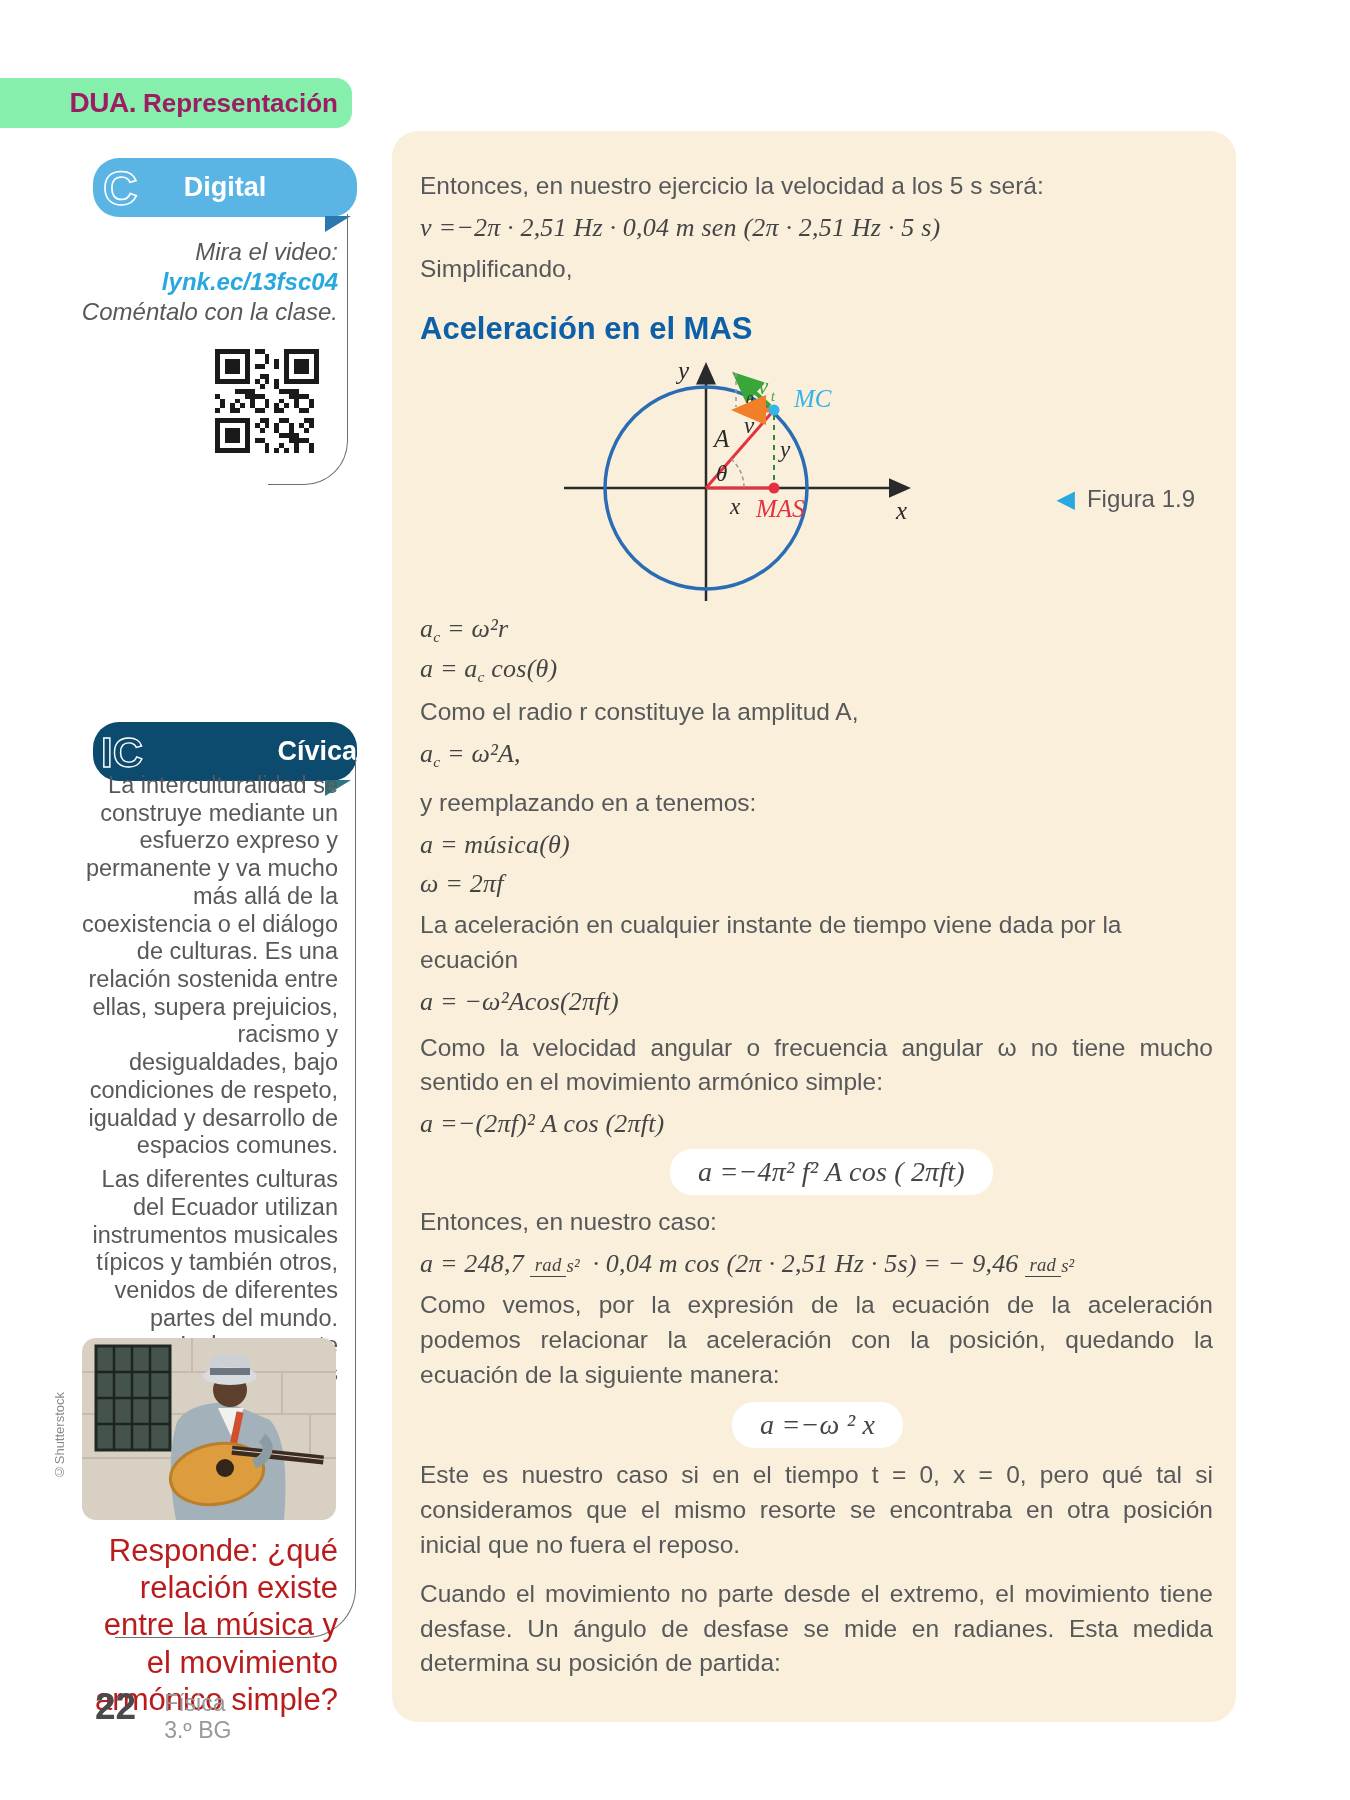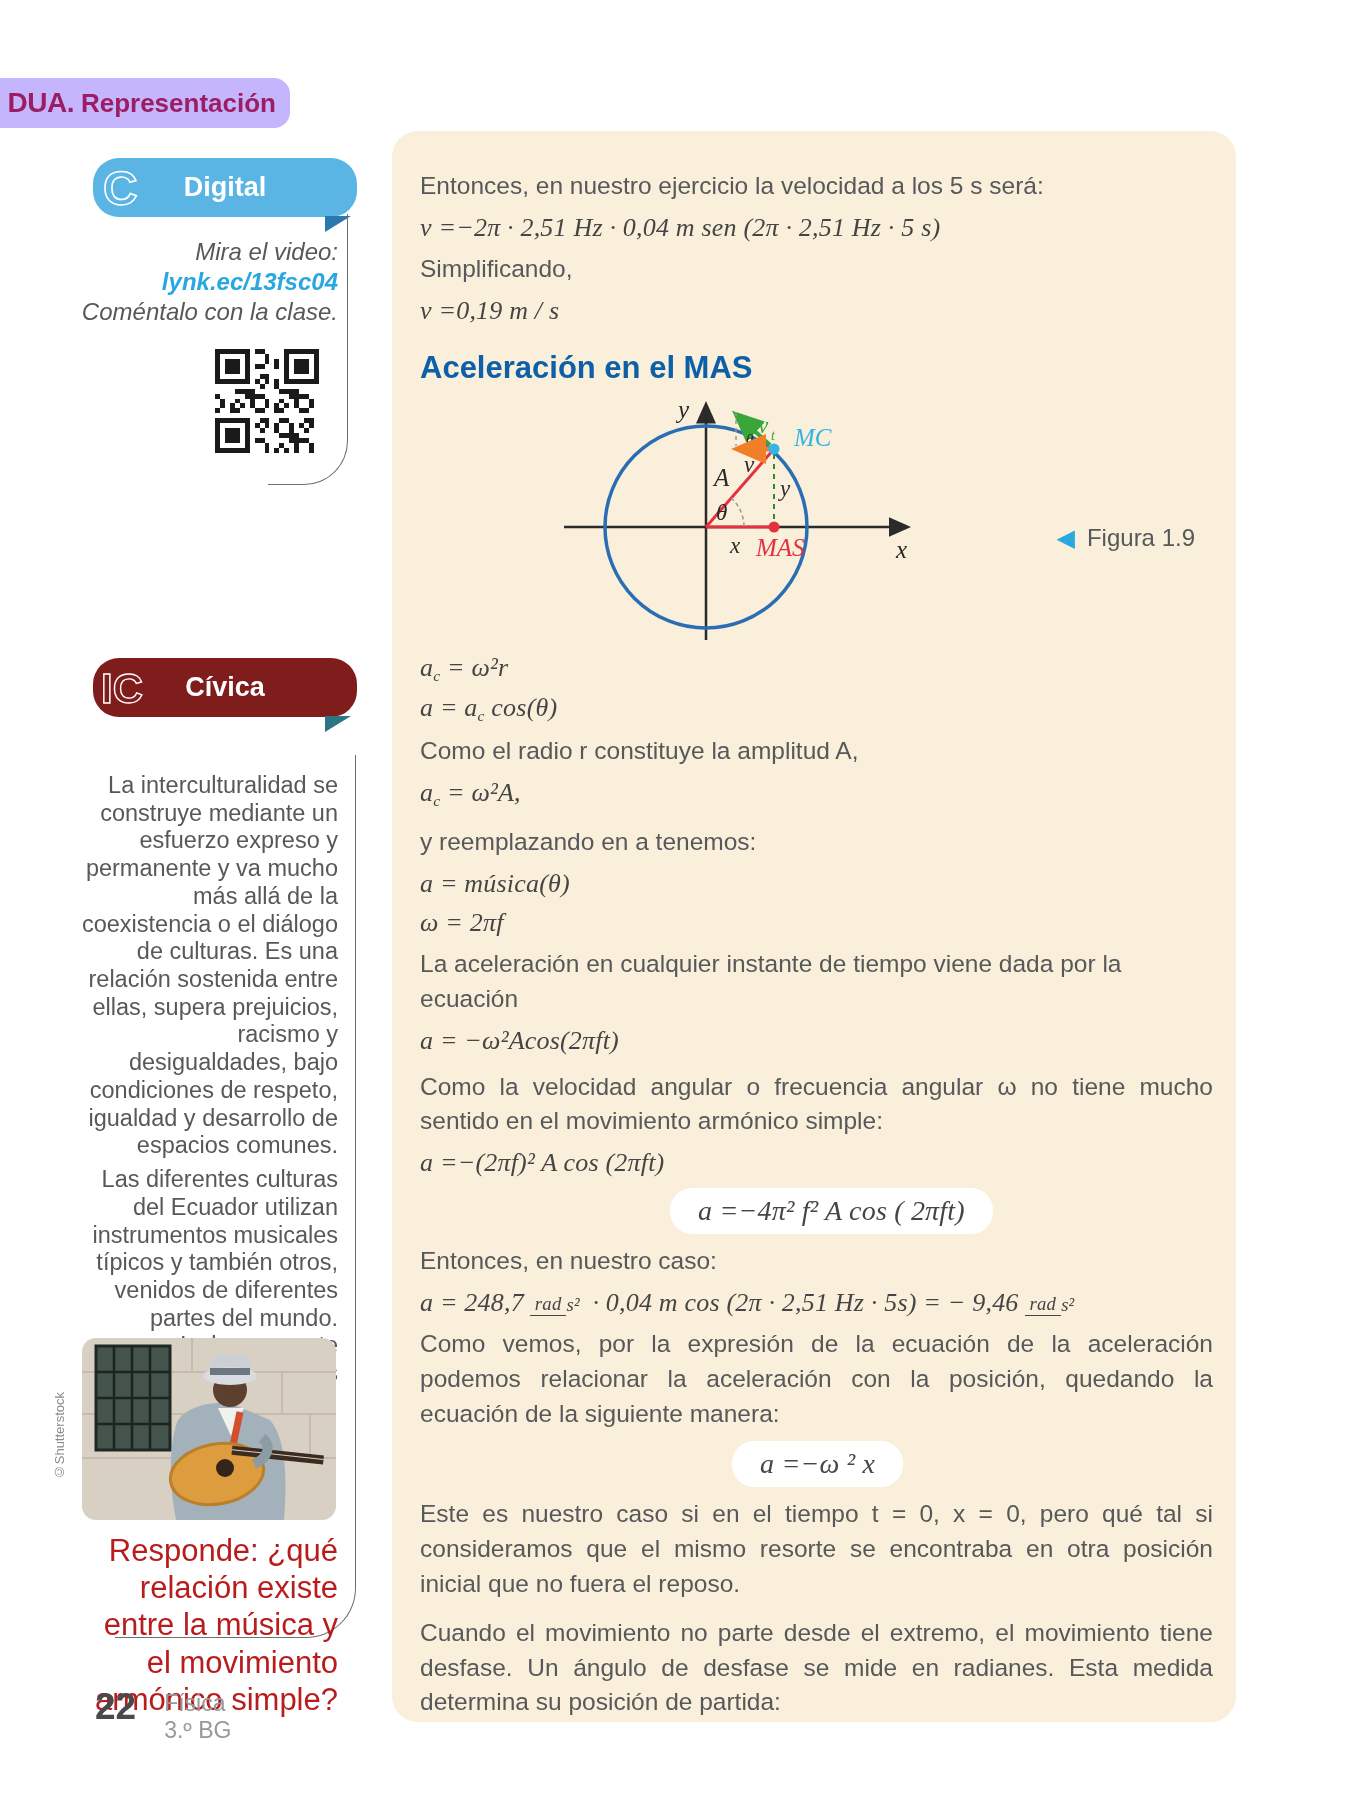--- a/index.html
+++ b/index.html
@@ -2,39 +2,39 @@
 <html><head>
 <meta charset="utf-8">
 <style>
   html,body{margin:0;padding:0;}
   body{
     width:1350px;height:1800px;position:relative;background:#ffffff;overflow:hidden;
     font-family:"Liberation Sans", sans-serif;color:#57585a;
   }
   
   .dua-badge{
-    position:absolute;left:0;top:78px;width:290px;height:50px;background:#c4b5fd;
+    position:absolute;left:0;top:78px;width:352px;height:50px;background:#86efac;
     border-radius:0 16px 16px 0;display:flex;align-items:center;justify-content:flex-end;
     padding-right:14px;box-sizing:border-box;gap:7px;
   }
   .dua-badge .dua{font-weight:bold;font-size:28px;color:#9c1d63;letter-spacing:-0.5px;}
   .dua-badge .rep{font-weight:bold;font-size:26px;color:#9c1d63;}
   
   .side-header{
     position:absolute;left:93px;width:264px;height:59px;border-radius:26px;
     display:flex;align-items:center;justify-content:center;color:#fff;font-weight:bold;font-size:27px;
   }
   .side-header .fold{
     position:absolute;right:6px;bottom:-15px;width:26px;height:16px;
     clip-path:polygon(0 0,100% 0,0 100%);
   }
   .side-header .logo{position:absolute;left:6px;top:3px;}
   .digital-header{top:158px;background:#5ab5e5;}
   .digital-header .fold{background:#2b77ae;}
-  .civica-header{top:658px;background:#7f1d1d;}
+  .civica-header{top:722px;background:#0c4a6e;justify-content:flex-end;}
   .civica-header .fold{background:#2c7583;}
   
   .box-outline{position:absolute;border-right:1.5px solid #6e6e6e;border-bottom:1.5px solid #6e6e6e;}
   .digital-outline{left:268px;top:214px;width:79px;height:270px;border-bottom-right-radius:44px;}
   .civica-outline{left:115px;top:755px;width:240px;height:882px;border-bottom-right-radius:50px;}
   
   .digital-text{position:absolute;left:80px;top:237px;width:258px;text-align:right;
     font-style:italic;font-size:24px;line-height:1.26;color:#57585a;}
   .digital-text .link{color:#29a8e0;font-weight:bold;}
   .qr{position:absolute;left:215px;top:349px;width:104px;height:104px;}
@@ -268,21 +268,20 @@
   <span class="course">
     <div>Física</div>
     <div>3.º BG</div>
   </span>
 </div>
 
 <div class="panel">
   <p class="body">Entonces, en nuestro ejercicio la velocidad a los 5 s será:</p>
   <div class="eq">v =−2π · 2,51 Hz · 0,04  m sen (2π · 2,51 Hz · 5 s)</div>
   <p class="body sp">Simplificando,</p>
-  <div class="eq">v =0,19  m / s</div>
 
   <h2 class="sec">Aceleración en el MAS</h2>
 
   <div class="figure-wrap">
     <svg class="fig" viewBox="0 48 560 252" width="560" height="252" font-family="Liberation Serif, serif" font-style="italic">
       <defs>
         <marker id="mB" markerWidth="10" markerHeight="10" refX="7" refY="4" orient="auto">
             <path d="M0,0 L9,4 L0,8 z" fill="#2a2a2a"></path>
           </marker>
         <marker id="mG" markerWidth="9" markerHeight="9" refX="6" refY="3.5" orient="auto">

